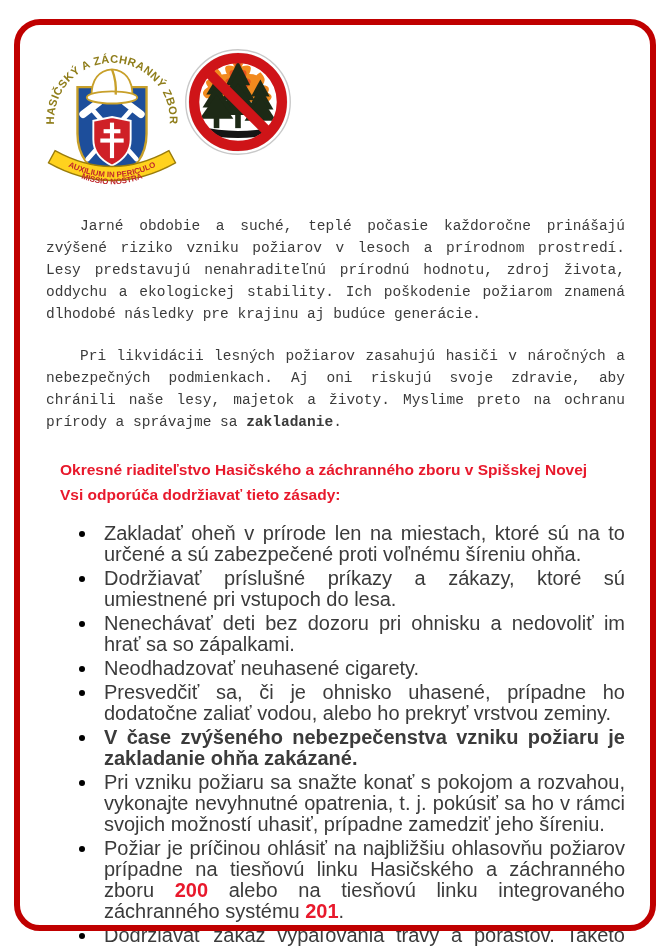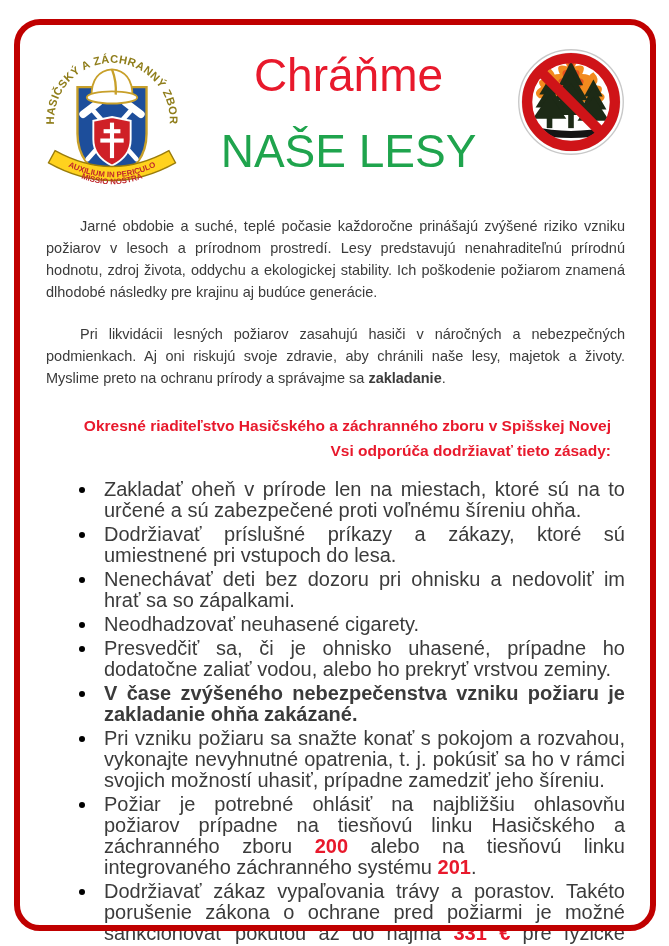--- a/index.html
+++ b/index.html
@@ -15,24 +15,24 @@
   }
   .header { display:flex; align-items:flex-start; padding:40px 42px 0 42px; }
   .emblem-wrap { width:140px; flex:0 0 auto; }
   .titles { flex:1 1 auto; text-align:center; padding-top:12px; }
   .title1 { font-size:46px; line-height:1; color:var(--accent-red,#e8192c); margin:0 0 30px 0; }
   .title2 { font-size:46px; line-height:1; color:var(--accent-green,#1fa44d); margin:0; }
   .nofire-wrap { width:112px; flex:0 0 auto; padding-top:6px; }
   .content { padding:16px 44px 0 46px; }
   .content p {
     margin:0 0 20px 0; text-indent:34px; text-align:justify;
-    font-size:14.5px; line-height:22px; color:var(--body-ink,#3b3b3b);
+    font-size:14.5px; line-height:22px; color:var(--body-ink,#3b3b3b);font-family:Liberation Mono, monospace;
   }
   .advisory {
-    color:var(--accent-red,#e8192c); font-weight:700; text-align:right;
+    color:var(--accent-red,#e8192c); font-weight:700; text-align:left;
     font-size:15.5px; line-height:25px; margin:24px 14px 16px 14px;
   }
   ul.rules { margin:0; padding:0 0 0 52px; }
   ul.rules li {
     text-align:justify; font-size:20px; line-height:21px;
     padding-left:6px; margin-bottom:3px; color:var(--body-ink,#3b3b3b);
   }
   ul.rules li::marker { color:#000; }
   .b { font-weight:700; }
   .red { color:var(--accent-red,#e8192c); font-weight:700; }
@@ -83,24 +83,20 @@
         <text font-size="8.5" font-weight="bold" fill="#c0272d">
           <textPath href="#bannerArc1" startOffset="50%" text-anchor="middle">AUXILIUM IN PERICULO</textPath>
         </text>
         <text font-size="8.5" font-weight="bold" fill="#c0272d">
           <textPath href="#bannerArc2" startOffset="50%" text-anchor="middle">MISSIO NOSTRA</textPath>
         </text>
       </g>
     </svg>
   </div>
 
-  <div class="titles">
-    <div class="title1">Chráňme</div>
-    <div class="title2">NAŠE LESY</div>
-  </div>
 
   <div class="nofire-wrap">
     <svg width="112" height="112" viewBox="0 0 120 120">
       <defs>
         <clipPath id="innerCircle">
             <circle cx="60" cy="60" r="42"></circle>
           </clipPath>
       </defs>
       <circle cx="60" cy="60" r="56" fill="#ffffff" stroke="#c9c9c9" stroke-width="1.5"></circle>
       <circle cx="60" cy="60" r="52.5" fill="none" stroke="#dddddd" stroke-width="1"></circle>
@@ -146,16 +142,16 @@
   <div class="advisory">Okresné riaditeľstvo Hasičského a záchranného zboru v Spišskej Novej Vsi odporúča dodržiavať tieto zásady:</div>
 
   <ul class="rules">
       <li><span>Zakladať oheň v prírode len na miestach, ktoré sú na to určené a sú zabezpečené proti voľnému šíreniu ohňa.</span></li>
       <li><span>Dodržiavať príslušné príkazy a zákazy, ktoré sú umiestnené pri vstupoch do lesa.</span></li>
       <li><span>Nenechávať deti bez dozoru pri ohnisku a nedovoliť im hrať sa so zápalkami.</span></li>
       <li><span>Neodhadzovať neuhasené cigarety.</span></li>
       <li><span>Presvedčiť sa, či je ohnisko uhasené, prípadne ho dodatočne zaliať vodou, alebo ho prekryť vrstvou zeminy.</span></li>
       <li><span class="b">V čase zvýšeného nebezpečenstva vzniku požiaru je zakladanie ohňa zakázané.</span></li>
       <li><span>Pri vzniku požiaru sa snažte konať s pokojom a rozvahou, vykonajte nevyhnutné opatrenia, t. j. pokúsiť sa ho v rámci svojich možností uhasiť, prípadne zamedziť jeho šíreniu.</span></li>
-      <li><span>Požiar je potrebné ohlásiť na najbližšiu ohlasovňu požiarov prípadne na tiesňovú linku Hasičského a záchranného zboru </span><span class="b red">200</span><span> alebo na tiesňovú linku integrovaného záchranného systému </span><span class="b red">201</span><span>.</span></li>
+      <li><span>Požiar je príčinou ohlásiť na najbližšiu ohlasovňu požiarov prípadne na tiesňovú linku Hasičského a záchranného zboru </span><span class="b red">200</span><span> alebo na tiesňovú linku integrovaného záchranného systému </span><span class="b red">201</span><span>.</span></li>
       <li><span>Dodržiavať zákaz vypaľovania trávy a porastov. Takéto porušenie zákona o ochrane pred požiarmi je možné sankcionovať pokutou až do najmä </span><span class="b red">331 €</span><span> pre fyzické osoby a </span></li>
     </ul>
 </div>
 
 </body></html>

